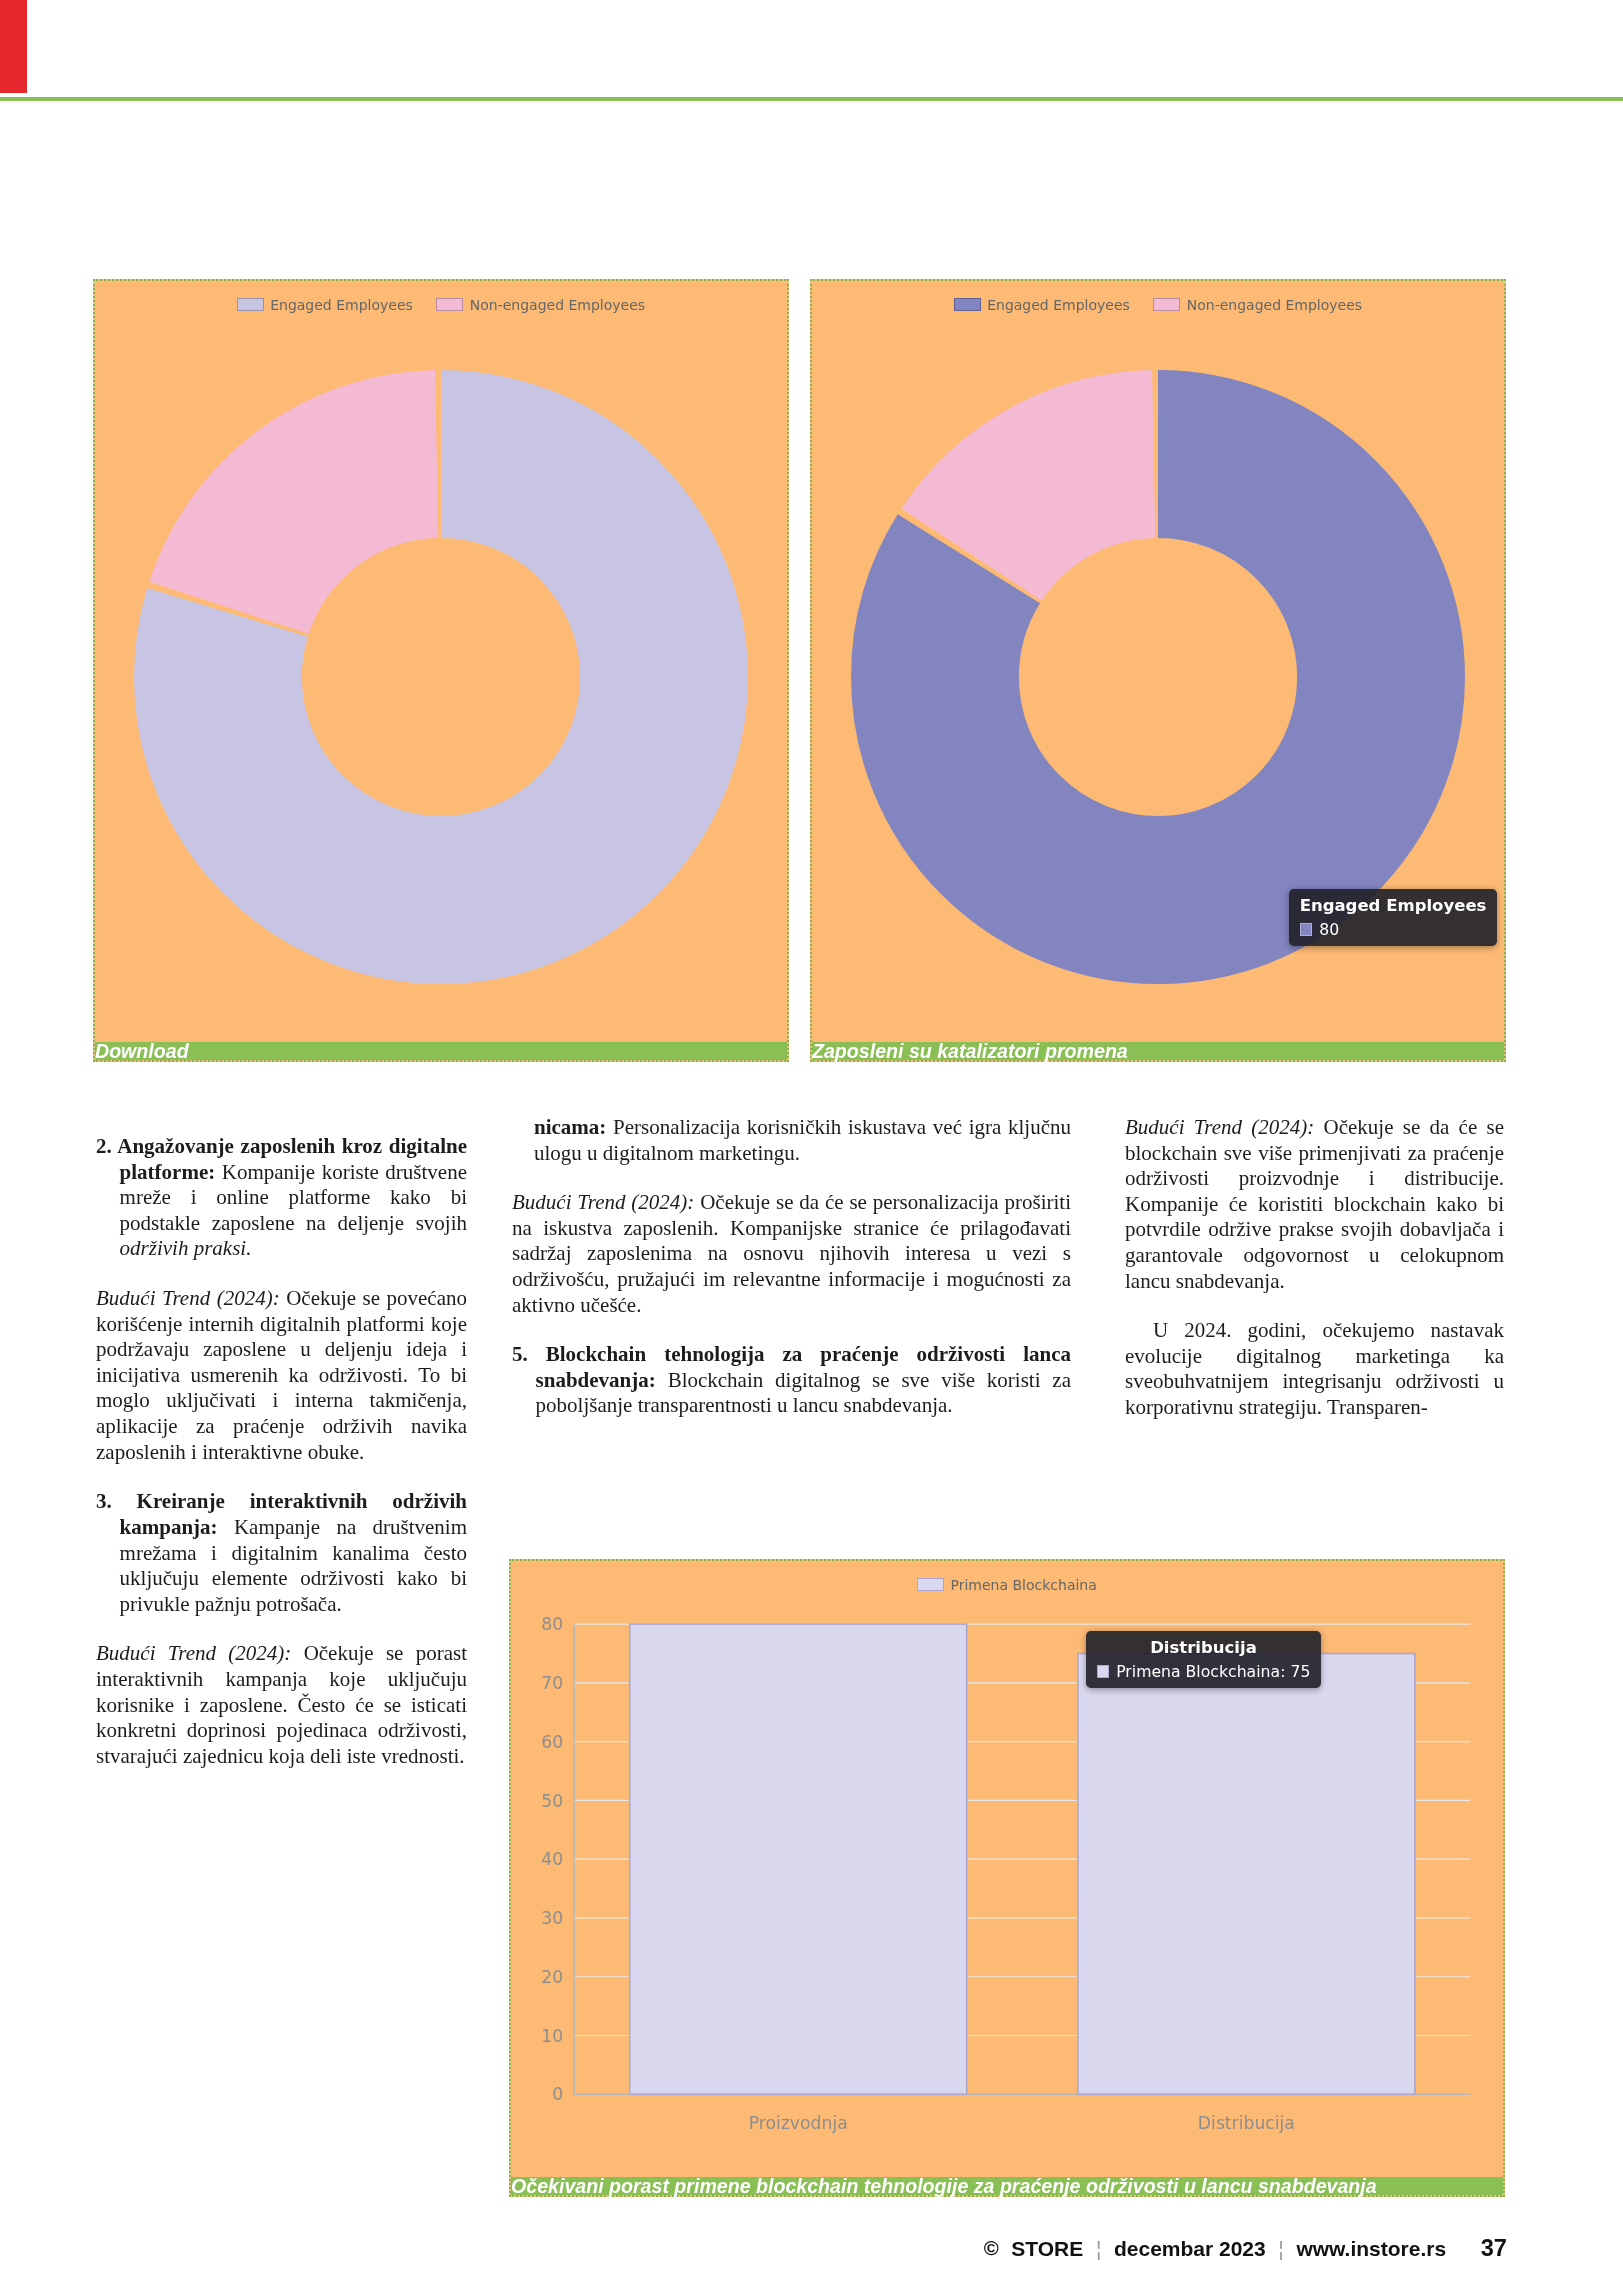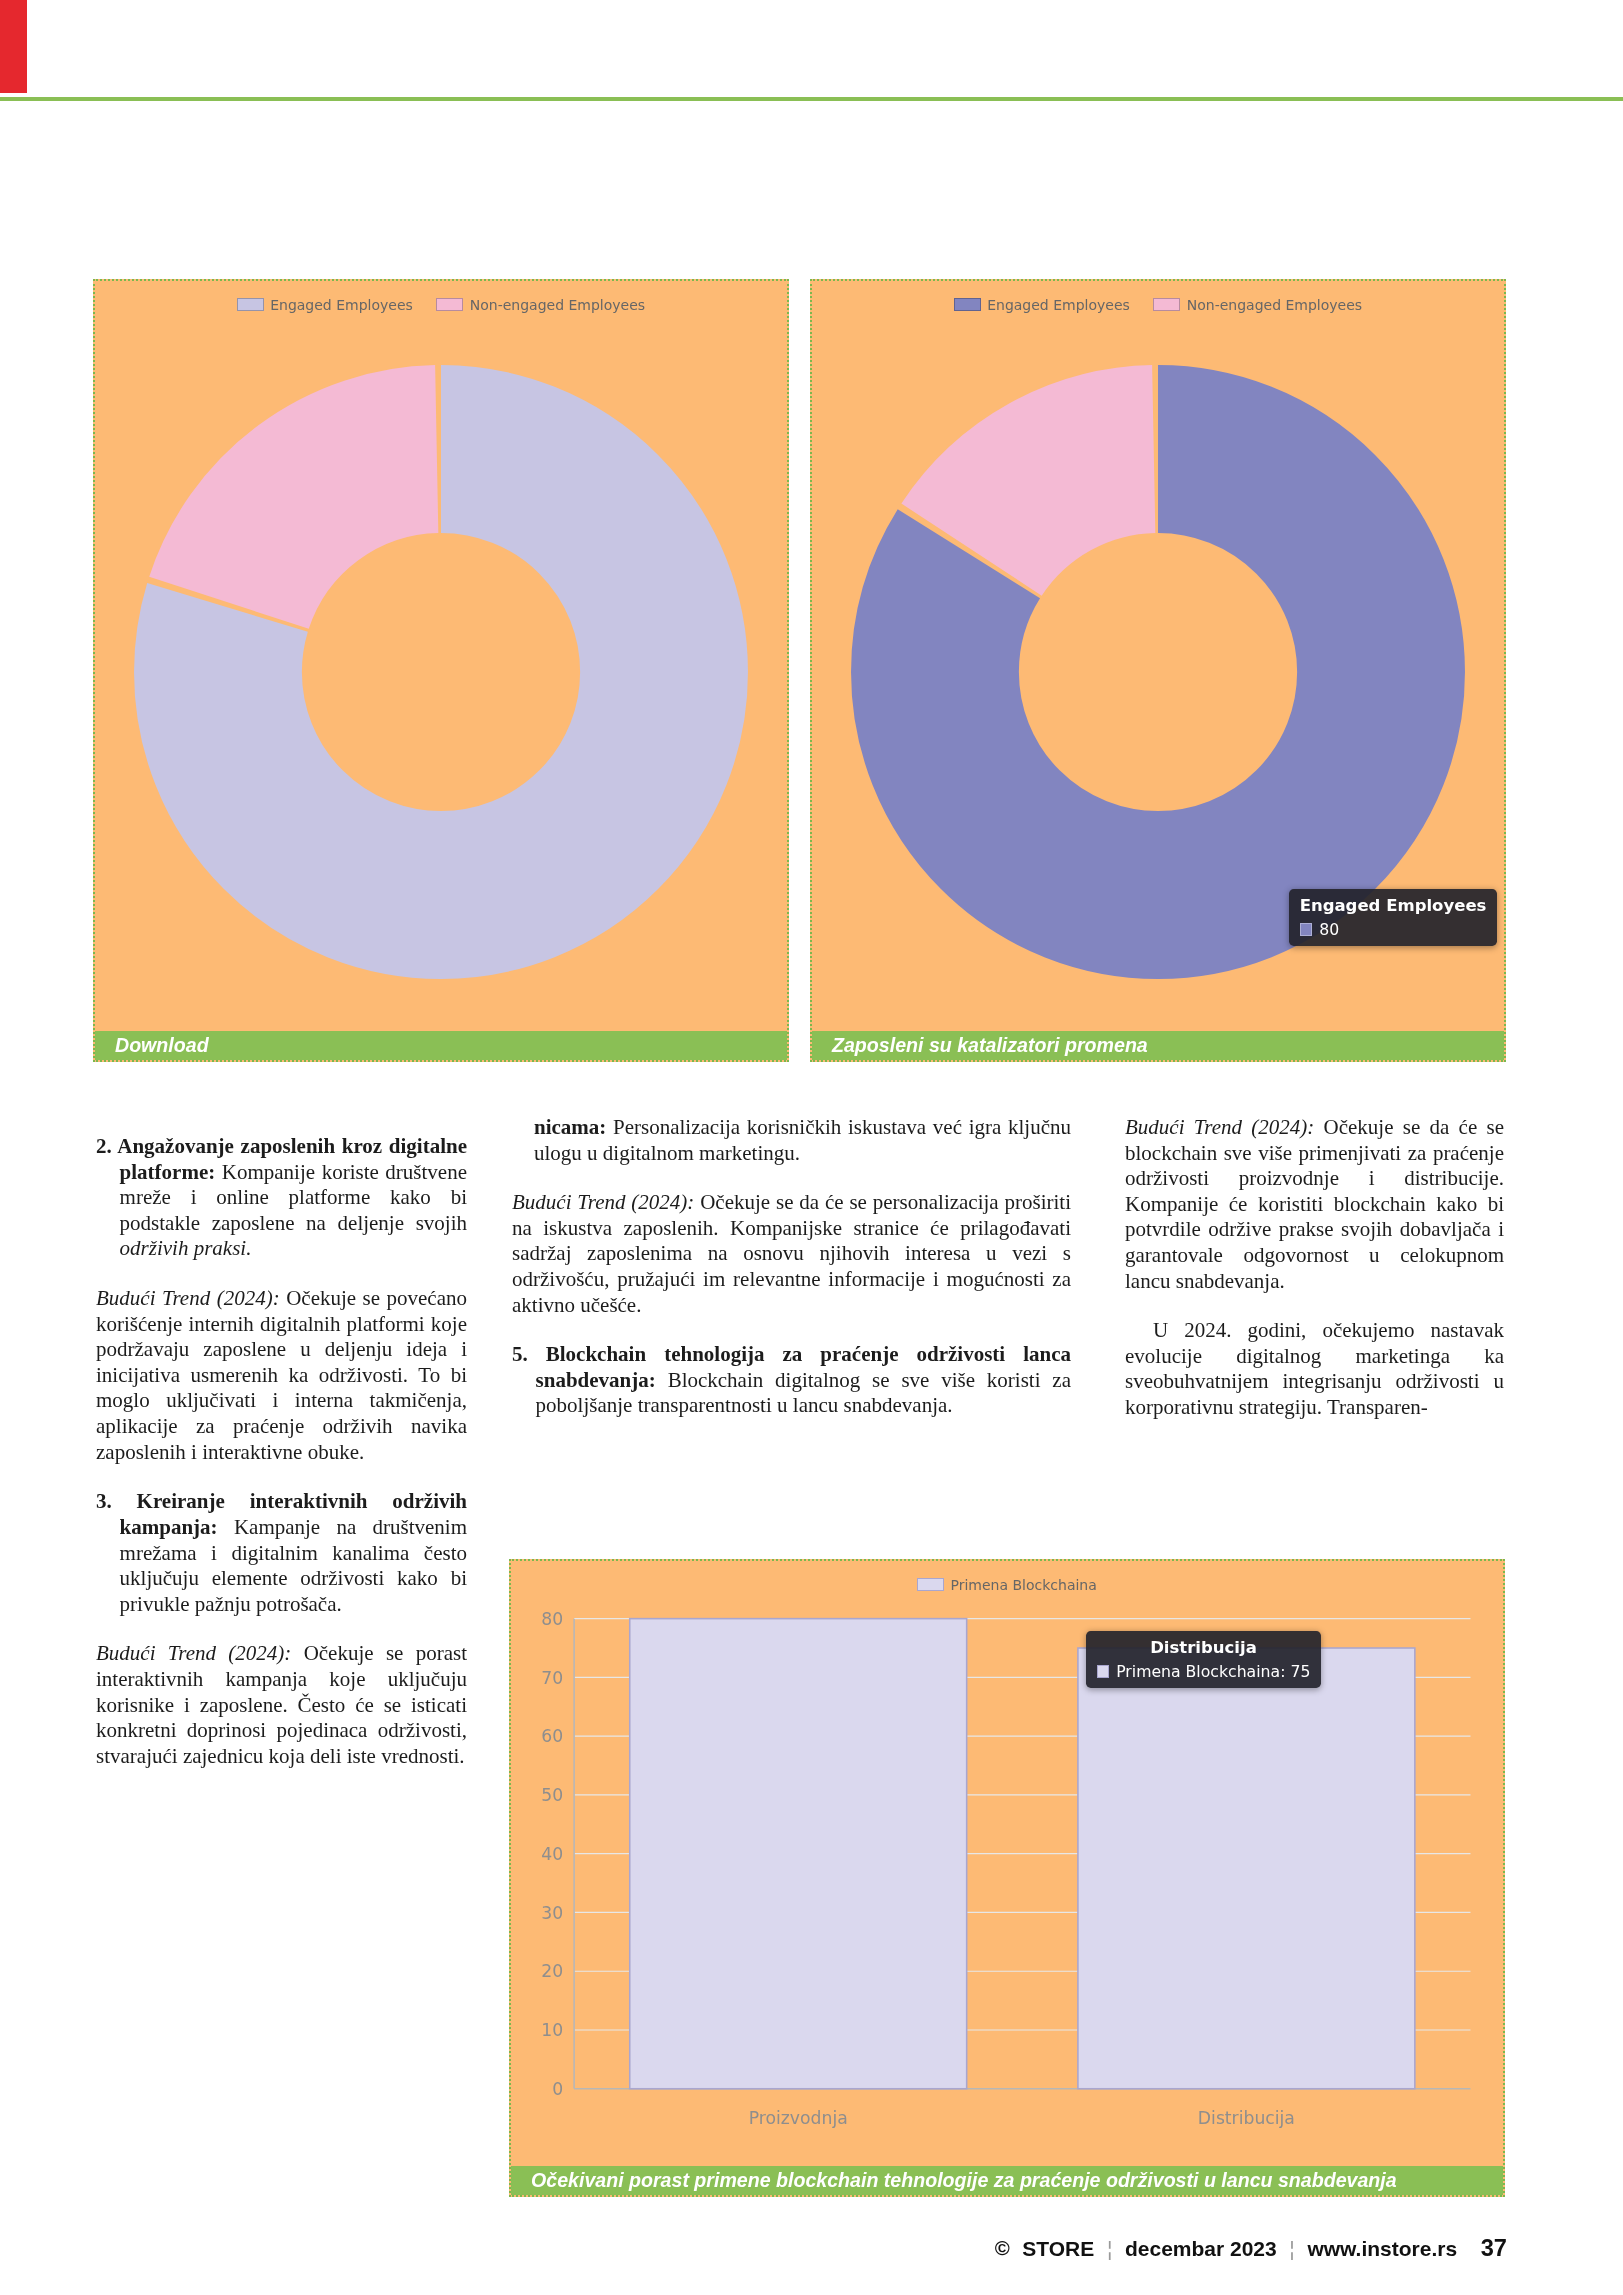--- a/index.html
+++ b/index.html
@@ -31,23 +31,23 @@
   .legend-item { display:flex; align-items:center; gap:6.3px; }
   .swatch { display:inline-block; width:27px; height:13.4px; border:0.8px solid rgba(0,0,0,0.25); box-sizing:border-box; }
 
   .donut-wrap { flex:1; display:flex; align-items:center; justify-content:center; }
   svg.donut { width:620px; height:620px; }
 
   .bar-plot { flex:1; padding:3.1px 1.6px 0 1.6px; }
   svg.barsvg { width:100%; height:100%; }
 
   .caption {
-    margin-top:auto; height:29px; background:var(--accent-green,#8abf55); color:#fff;
+    margin-top:auto; height:18px; background:var(--accent-green,#8abf55); color:#fff;
     font-family:"Liberation Sans", sans-serif; font-style:italic; font-weight:bold;
-    font-size:19.6px; display:flex; align-items:center; padding:0 20px; flex:none;
+    font-size:19.6px; display:flex; align-items:center; padding:0 0; flex:none;
   }
 
   .tooltip {
     position:absolute; background:rgba(35,35,43,0.92); border-radius:4.7px;
     padding:7px 10.2px; color:#fff; font-family:"DejaVu Sans", sans-serif;
     box-shadow:0 1.6px 6.3px rgba(0,0,0,0.35); z-index:5; white-space:nowrap;
   }
   .tt-title { font-weight:bold; font-size:16.5px; margin-bottom:5.5px; }
   .tt-row { display:flex; align-items:center; gap:7px; font-size:15.7px; }
   .tt-swatch { width:12.6px; height:12.6px; display:inline-block; border:0.8px solid rgba(255,255,255,0.35); box-sizing:border-box; }
@@ -67,21 +67,21 @@
   .lead-i { font-style:italic; font-weight:normal; }
   .tail-i { font-style:italic; }
 
   
   .footer {
     position:absolute; top:2235px; right:116px; display:flex; align-items:center; gap:12.6px;
     font-family:"Liberation Sans", sans-serif; font-size:21px; font-weight:bold; color:#111;
   }
   .footer .sep { color:#9a9a9a; font-weight:normal; }
   .footer .logo { font-size:20.4px; }
-  .footer .page-num { margin-left:11px; font-size:23.6px; }
+  .footer .page-num { margin-left:22px; font-size:23.6px; }
 </style>
 </head>
 <body>
 
 <div class="page">
 
   <div class="red-bar"></div>
   <div class="top-rule"></div>
 
   <section class="chart-box" id="donut-left-box">

